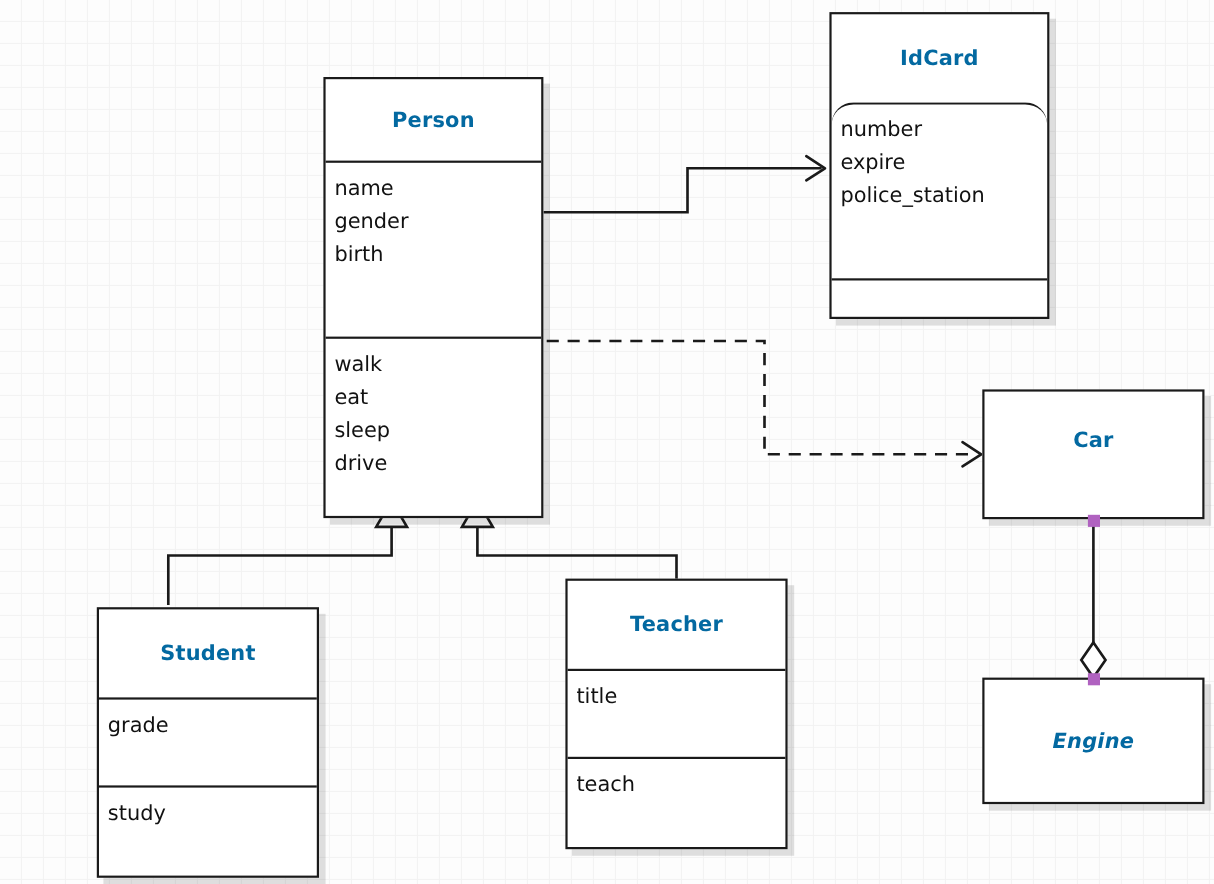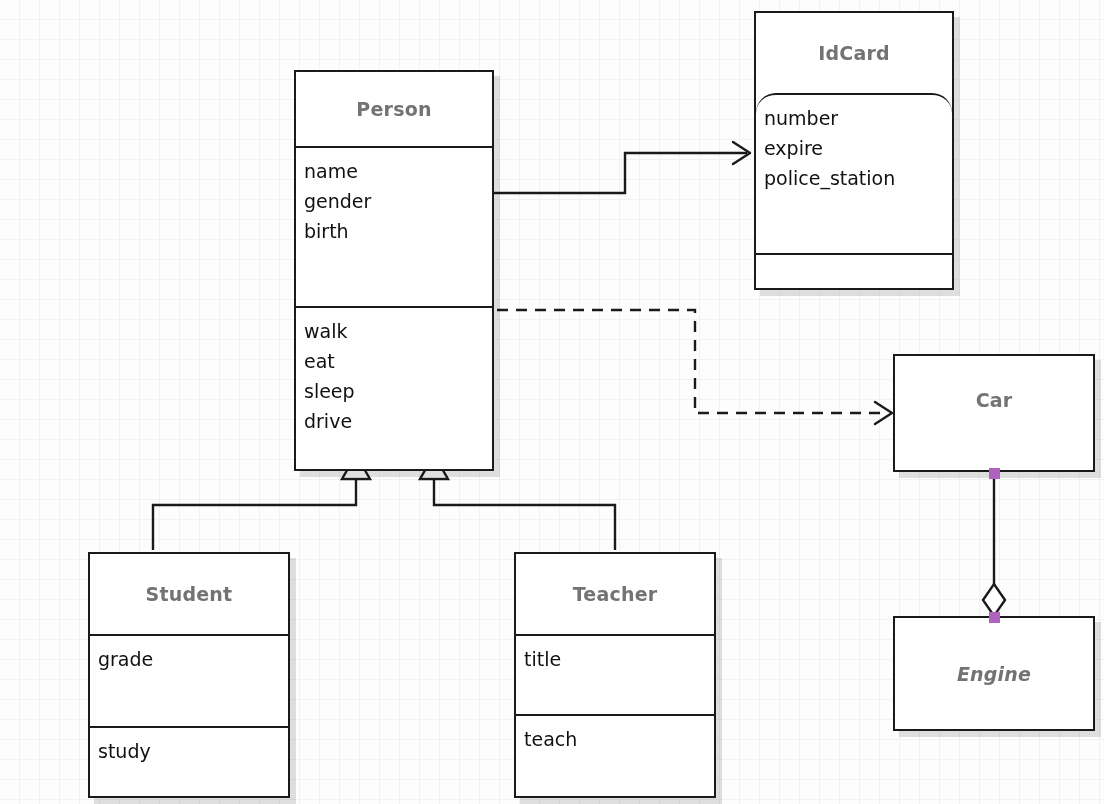--- a/index.html
+++ b/index.html
@@ -42,21 +42,21 @@
   }
   .compartment + .compartment {
     border-top: 2px solid #1a1a1a;
   }
   .cls-title {
     display: flex;
     align-items: center;
     justify-content: center;
     font-weight: bold;
     font-size: 19px;
-    color: #737373;
+    color: #0369a1;
     letter-spacing: 0.2px;
   }
   .member-list {
     padding: 8px 0 0 8px;
     font-size: 19px;
     line-height: 30px;
     color: #111111;
   }
   .member-list .member {
     white-space: nowrap;
@@ -131,29 +131,29 @@
   <div class="uml-class" style="left:893px; top:354px; width:202px; height:118px;">
     <div class="compartment cls-title" style="height:87px;">Car</div>
   </div>
 
   <div class="uml-class" style="left:893px; top:616px; width:202px; height:115px;font-style:italic;">
     <div class="compartment cls-title" style="height:111px;">Engine</div>
   </div>
 
   <div class="uml-class" style="left:52px; top:552px; width:202px; height:246px;margin-left:36px;">
     <div class="compartment cls-title" style="height:80px;">Student</div>
-    <div class="compartment member-list" style="height:92px;">
+    <div class="compartment member-list" style="height:80px;">
       <div class="member">grade</div>
     </div>
     <div class="compartment member-list" style="height:82px;">
       <div class="member">study</div>
     </div>
   </div>
 
-  <div class="uml-class" style="left:514px; top:552px; width:202px; height:246px;">
+  <div class="uml-class" style="left:514px; top:526px; width:202px; height:246px;">
     <div class="compartment cls-title" style="height:80px;">Teacher</div>
     <div class="compartment member-list" style="height:80px;">
       <div class="member">title</div>
     </div>
     <div class="compartment member-list" style="height:82px;">
       <div class="member">teach</div>
     </div>
   </div>
 
   <div class="handle" style="left:994px; top:473px;"></div>

